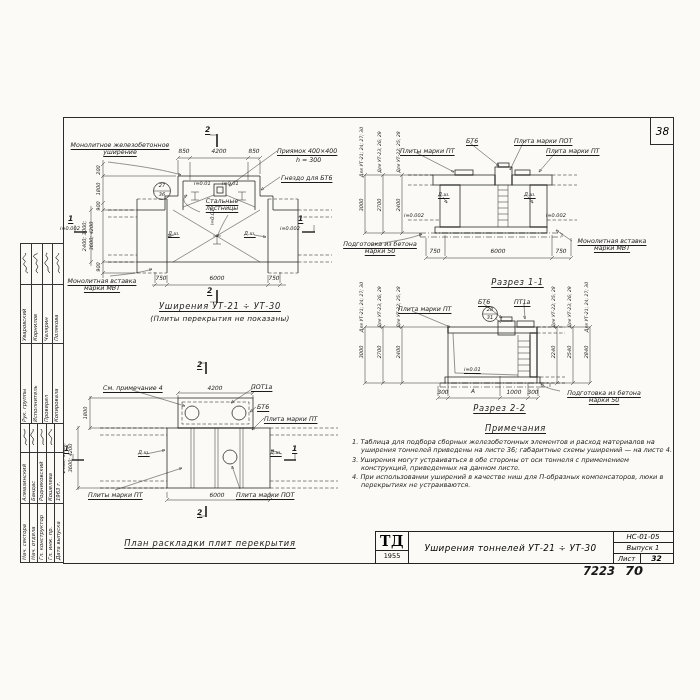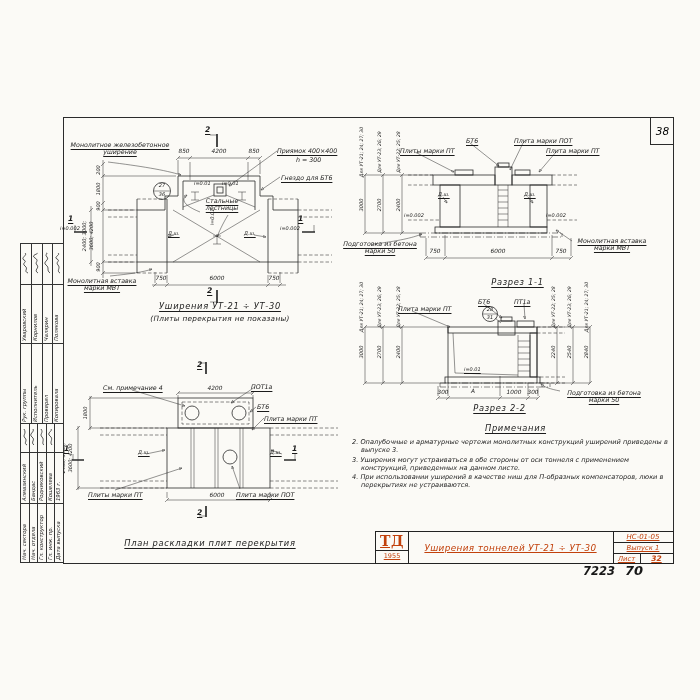--- a/index.html
+++ b/index.html
@@ -22,21 +22,21 @@
   .rl{transform:translate(-50%,-50%) rotate(-90deg);font-size:5px;}
   .rlt{transform:translate(-50%,-50%) rotate(-90deg);font-size:4.6px;}
   .mark{font-size:7.6px;font-weight:bold;}
   .t1{font-size:8.3px;letter-spacing:.7px;}
   .t2{font-size:7.3px;letter-spacing:.3px;}
   .hand{position:absolute;font:italic 700 11.5px "DejaVu Sans",sans-serif;color:#181818;z-index:7;}
   .notes{position:absolute;left:352px;top:438px;width:320px;z-index:6;}
   .note-item{font:italic 6.6px/8.3px "DejaVu Sans",sans-serif;color:#1b1b1b;
              padding-left:9px;text-indent:-9px;margin-bottom:1px;}
   .tblock{position:absolute;border:1.2px solid #222;background:#fbfaf6;z-index:8;}
-  .tcell{position:absolute;color:#c2410c;text-decoration:underline;}
+  .tcell{position:absolute;color:#000000;}
   .corner38{position:absolute;left:650px;top:117px;width:23px;height:27px;
             border-left:1.2px solid #2b2b2b;border-bottom:1.2px solid #2b2b2b;
             display:flex;align-items:center;justify-content:center;
             font:italic 10.5px "DejaVu Sans",sans-serif;z-index:7;}
   .stamp-wrap{position:absolute;overflow:visible;z-index:6;}
   .stamp-rot{position:absolute;left:0;top:0;transform-origin:0 0;
              border:.9px solid #333;display:flex;flex-direction:column;background:#fbfaf6;}
   .srow{flex:1;display:flex;border-top:.9px solid #333;overflow:hidden;}
   .srow:first-child{border-top:none;}
   .sc{font:italic 5.3px/1 "DejaVu Sans",sans-serif;color:#222;padding:1px 0 0 2px;
@@ -293,21 +293,21 @@
   <span class="lbl rl" style="left:554px;top:352px;">2240</span>
   <span class="lbl rl" style="left:570px;top:352px;">2540</span>
   <span class="lbl rl" style="left:587px;top:352px;">2840</span>
   <span class="lbl rlt" style="left:554px;top:307px;">Для УТ-22; 25; 28</span>
   <span class="lbl rlt" style="left:570px;top:307px;">Для УТ-23; 26; 29</span>
   <span class="lbl rlt" style="left:587px;top:307px;">Для УТ-21; 24; 27; 30</span>
   <span class="lbl cc u t1" style="left:452px;top:404px;width:95px;">Разрез 2-2</span>
 
   <span class="lbl cc u t1" style="left:468px;top:424px;width:95px;">Примечания</span>
   <div class="notes">
-    <div class="note-item">2. Опалубочные и арматурные чертежи монолитных конструкций уширений приведены в выпуске 3.</div>
+    <div class="note-item">1. Таблица для подбора сборных железобетонных элементов и расход материалов на уширения тоннелей приведены на листе 36; габаритные схемы уширений — на листе 4.</div>
     <div class="note-item">3. Уширения могут устраиваться в обе стороны от оси тоннеля с применением конструкций, приведенных на данном листе.</div>
     <div class="note-item">4. При использовании уширений в качестве ниш для П-образных компенсаторов, люки в перекрытиях не устраиваются.</div>
   </div>
 
   <div class="tblock" style="left:375px;top:531px;width:297px;height:31px;">
     <div class="tcell" style="left:0;top:0;width:32px;height:31px;border-right:1.1px solid #222;text-align:center;">
       <div style="font:700 14px 'DejaVu Serif',serif;letter-spacing:.5px;margin-top:1px;">ТД</div>
       <div style="font:6.5px 'DejaVu Sans',sans-serif;border-top:.9px solid #222;margin-top:1px;padding-top:1px;">1955</div>
     </div>
     <div class="tcell" style="left:32px;top:0;width:205px;height:31px;border-right:1.1px solid #222;display:flex;align-items:center;justify-content:center;font:italic 8.8px 'DejaVu Sans',sans-serif;letter-spacing:.4px;">Уширения тоннелей УТ-21 ÷ УТ-30</div>

